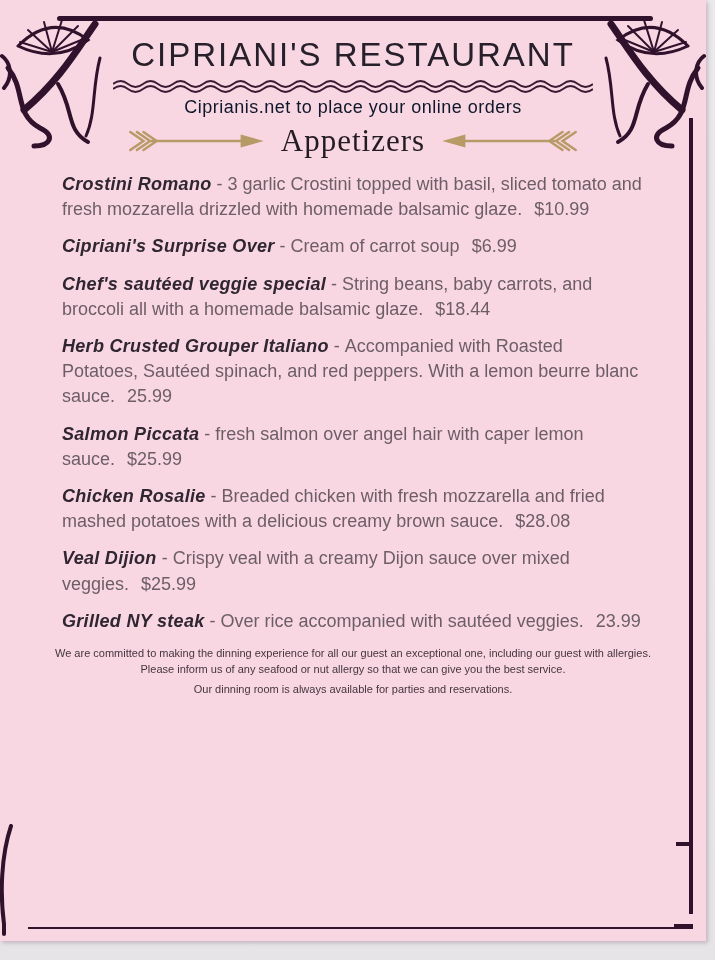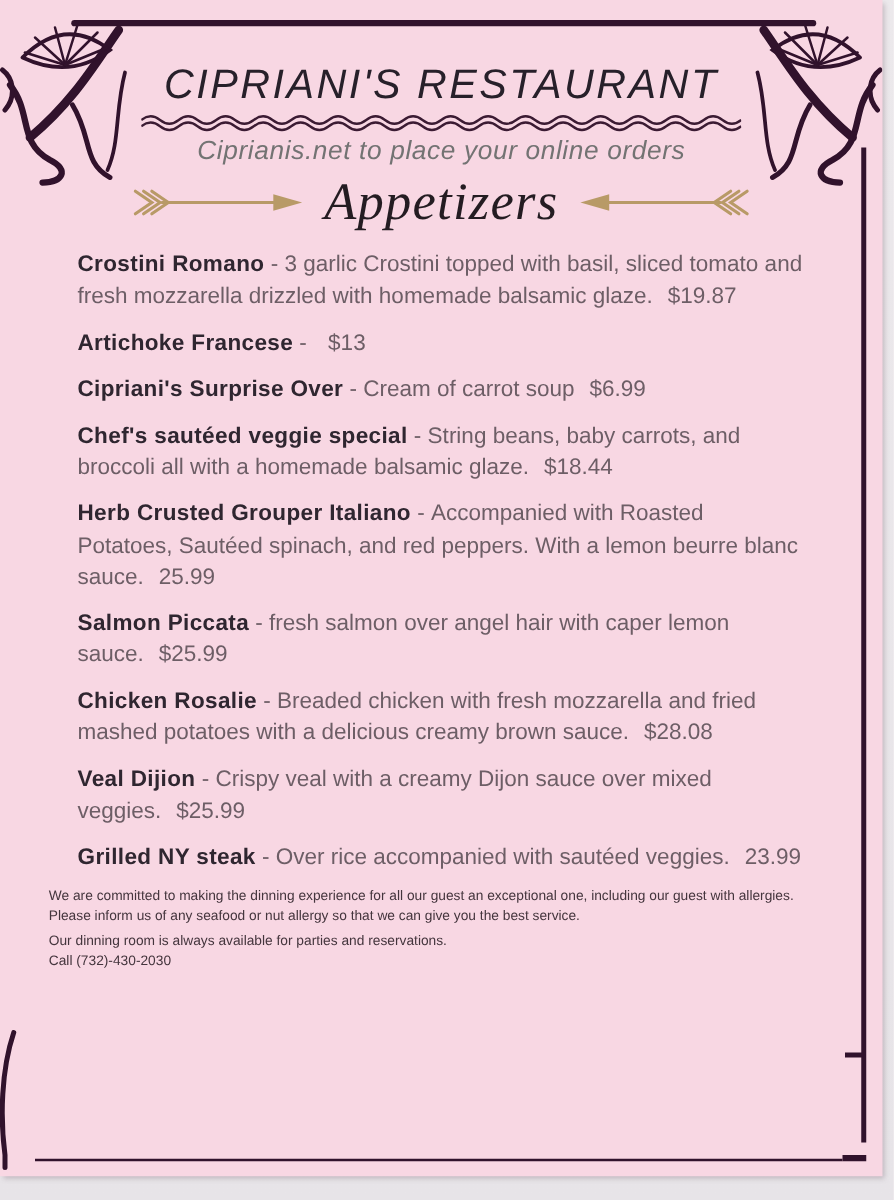--- a/index.html
+++ b/index.html
@@ -18,47 +18,47 @@
   .border-top{position:absolute;left:57px;top:16px;width:596px;height:5px;background:#31122c;border-radius:3px;}
   .border-right{position:absolute;left:689px;top:118px;width:4px;height:796px;background:#31122c;}
   .bracket-top{position:absolute;left:676px;top:842px;width:15px;height:4px;background:#31122c;}
   .bracket-bottom{position:absolute;left:674px;top:924px;width:19px;height:5px;background:#31122c;}
   .border-bottom{position:absolute;left:28px;top:927px;width:646px;height:2px;background:#31122c;}
   .corner{position:absolute;top:18px;width:118px;height:132px;}
   .corner.left{left:0;}
   .corner.right{left:588px;transform:scaleX(-1);}
   .left-curve{position:absolute;left:-2px;top:824px;}
   
-  .header{padding-top:48px;text-align:center;font-style:italic;}
+  .header{padding-top:36px;text-align:center;}
   .title{
     margin:0;font-size:33px;font-weight:500;letter-spacing:2px;
     color:#27202a;
   }
   .wave{display:block;margin:4px auto 0 auto;}
-  .subtitle{margin:1px 0 0 0;font-size:21px;font-weight:400;color:#737373;letter-spacing:.5px;}
+  .subtitle{margin:1px 0 0 0;font-size:18px;font-weight:400;color:#0f172a;letter-spacing:.5px;}
   
   .section-head{
     display:flex;align-items:center;justify-content:center;
     gap:14px;margin:6px 0 14px 0;
   }
   .section-title{
     font-family:cursive;
-    font-style:italic;font-size:42px;line-height:1.1;
+    font-size:31px;line-height:1.1;
     color:#241c22;font-weight:500;letter-spacing:1px;
   }
   .arrow{display:block;}
   .arrow.flip{transform:scaleX(-1);}
   
   .items{padding:0 64px 0 62px;}
   .menu-item{margin:0 0 12px 0;font-size:18px;line-height:1.4;color:#6d5e66;}
-  .item-name{font-weight:bold;color:#2f2630;letter-spacing:.3px;}
+  .item-name{font-weight:bold;color:#2f2630;letter-spacing:.3px;font-style:italic;}
   .item-sep{margin:0 5px;}
   .item-price{margin-left:12px;white-space:nowrap;}
   
-  .footer{margin:0 auto 0 auto;width:628px;text-align:left;
+  .footer{margin:0 auto 0 auto;width:628px;text-align:center;
           font-size:11px;line-height:1.45;color:#44353d;}
   .footer p{margin:0;}
   .footer .gap{margin-top:4px;}
 </style>
 </head>
 <body>
 
 <div class="page">
 
   <div class="border-top"></div>
@@ -133,24 +133,21 @@
           <path d="M12,6 L28,17 L12,28"></path>
           <path d="M20,6 L36,17 L20,28"></path>
         <line x1="30" y1="17" x2="140" y2="17"></line>
       </g>
       <polygon points="138,9 166,17 138,25" fill="#b89a67"></polygon>
     </svg>
   </div>
 
   <div class="items">
     <p class="menu-item">
-      <span class="item-name">Crostini Romano</span><span class="item-sep">-</span><span class="item-desc">3 garlic Crostini topped with basil, sliced tomato and fresh mozzarella drizzled with homemade balsamic glaze.</span><span class="item-price">$19.87</span>
-    </p>
-    <p class="menu-item">
-      <span class="item-name">Artichoke Francese</span><span class="item-sep">-</span><span class="item-desc"></span><span class="item-price">$13</span>
+      <span class="item-name">Crostini Romano</span><span class="item-sep">-</span><span class="item-desc">3 garlic Crostini topped with basil, sliced tomato and fresh mozzarella drizzled with homemade balsamic glaze.</span><span class="item-price">$10.99</span>
     </p>
     <p class="menu-item">
       <span class="item-name">Cipriani's Surprise Over</span><span class="item-sep">-</span><span class="item-desc">Cream of carrot soup</span><span class="item-price">$6.99</span>
     </p>
     <p class="menu-item">
       <span class="item-name">Chef's sautéed veggie special</span><span class="item-sep">-</span><span class="item-desc">String beans, baby carrots, and broccoli all with a homemade balsamic glaze.</span><span class="item-price">$18.44</span>
     </p>
   </div>
 
 
@@ -168,16 +165,15 @@
       <span class="item-name">Veal Dijion</span><span class="item-sep">-</span><span class="item-desc">Crispy veal with a creamy Dijon sauce over mixed veggies.</span><span class="item-price">$25.99</span>
     </p>
     <p class="menu-item">
       <span class="item-name">Grilled NY steak</span><span class="item-sep">-</span><span class="item-desc">Over rice accompanied with sautéed veggies.</span><span class="item-price">23.99</span>
     </p>
   </div>
 
   <div class="footer">
     <p>We are committed to making the dinning experience for all our guest an exceptional one, including our guest with allergies. Please inform us of any seafood or nut allergy so that we can give you the best service.</p>
     <p class="gap">Our dinning room is always available for parties and reservations.</p>
-    <p>Call (732)-430-2030</p>
   </div>
 
 </div>
 
 </body></html>

